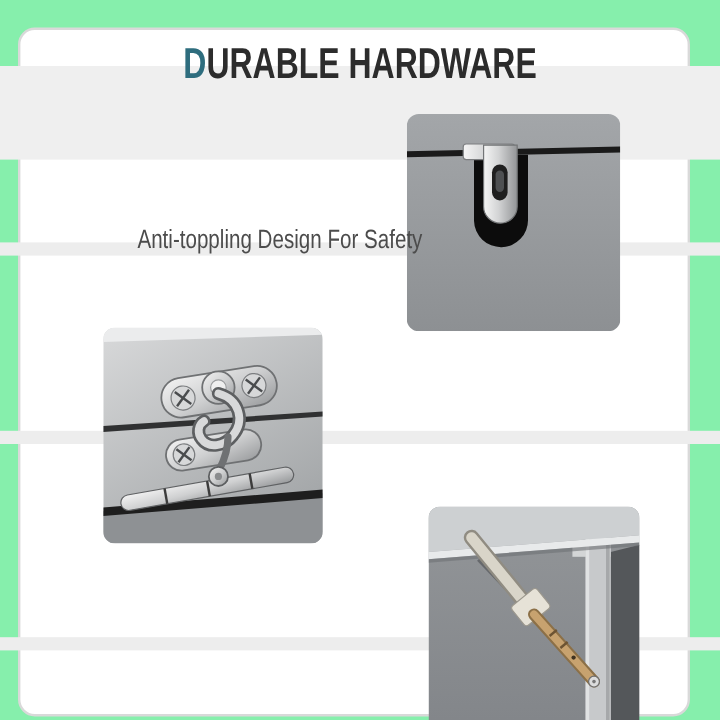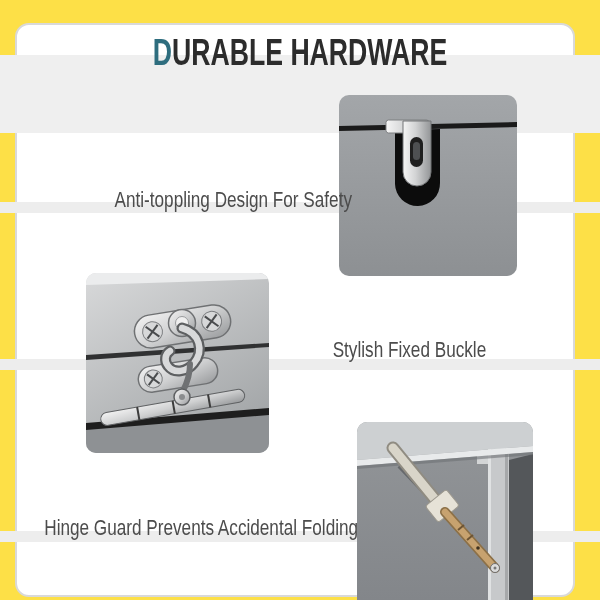--- a/index.html
+++ b/index.html
@@ -1,16 +1,16 @@
 <!DOCTYPE html>
 <html><head>
 <meta charset="utf-8">
 <style>
   html,body{margin:0;padding:0;background:#fff;}
-  #screen{position:relative;width:600px;height:600px;overflow:hidden;background:#fde047;
+  #screen{position:relative;width:600px;height:600px;overflow:hidden;background:#86efac;
           font-family:"Liberation Sans", sans-serif;}
   .card{position:absolute;left:15px;top:23px;width:556px;height:570px;
         border:2px solid #d9d9d9;border-radius:14px;background:#ffffff;z-index:1;}
   .header-band{position:absolute;left:0;top:55px;width:600px;height:78px;background:#efefef;z-index:2;}
   .stripe{position:absolute;left:0;width:600px;height:11px;background:#ededed;z-index:2;}
   #stripe-1{top:202px;}
   #stripe-2{top:359px;}
   #stripe-3{top:531px;}
   .page-title{position:absolute;left:0;top:33px;width:600px;text-align:center;z-index:5;
               font-size:36px;font-weight:bold;color:#2c2c2c;line-height:40px;white-space:nowrap;}
@@ -141,20 +141,14 @@
       <line x1="110" y1="118" x2="116" y2="113" stroke="#6d5433" stroke-width="2"></line>
       <circle cx="121" cy="126" r="1.8" fill="#3f3220"></circle>
       <circle cx="138" cy="146" r="4.5" fill="#dcdcdc" stroke="#6f6f6f" stroke-width="1"></circle>
       <circle cx="138" cy="146" r="1.5" fill="#777777"></circle>
     </svg>
   </div>
 
   <div class="caption" id="caption-1">
     <span class="squish">Anti-toppling Design For Safety</span>
   </div>
-  <div class="caption" id="caption-2">
-    <span class="squish">Stylish Fixed Buckle</span>
-  </div>
-  <div class="caption" id="caption-3">
-    <span class="squish">Hinge Guard Prevents Accidental Folding</span>
-  </div>
 
 </div>
 
 </body></html>

